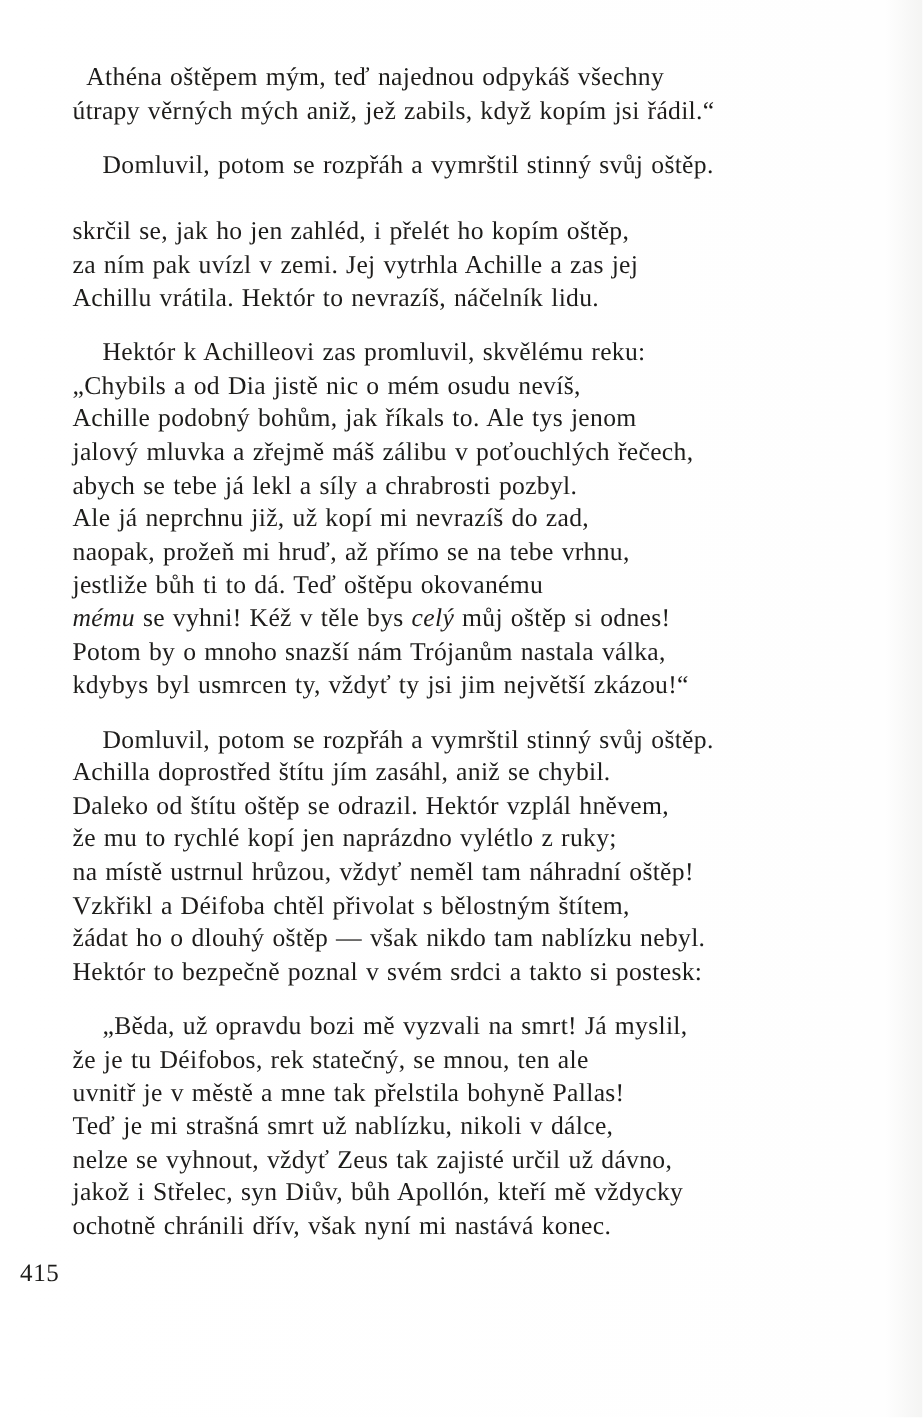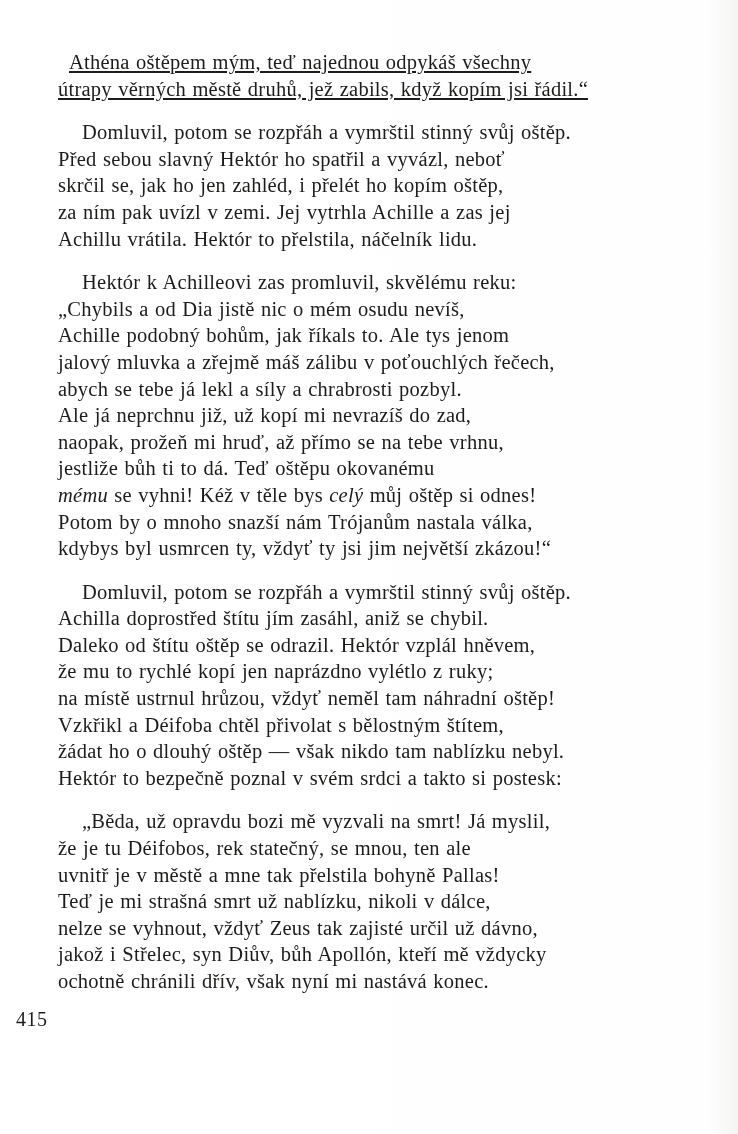--- a/index.html
+++ b/index.html
@@ -26,41 +26,40 @@
     letter-spacing: 0.25px;
     word-spacing: 1px;
     text-rendering: optimizeLegibility;
   }
   .stanza {
     margin: 0 0 17px 0;
     text-indent: 24px;
   }
   .stanza:first-child {
     text-indent: 11px;
-    text-decoration: underline;
   }
   .stanza em {
     font-style: italic;
   }
   .page-number {
     position: absolute;
     top: 1008px;
     left: 16px;
     width: 738px;
     text-align: left;
     font-size: 20px;
     letter-spacing: 0.5px;
     color: #1d1c1a;
   }
 </style>
 </head>
 <body>
 
 <div class="book-page">
   <div class="poem" id="poem">
-      <p class="stanza"><span>Athéna oštěpem mým, teď najednou odpykáš všechny</span><br><span>útrapy věrných městě druhů, jež zabils, když kopím jsi řádil.“</span></p>
-      <p class="stanza"><span>Domluvil, potom se rozpřáh a vymrštil stinný svůj oštěp.</span><br><span>Před sebou slavný Hektór ho spatřil a vyvázl, neboť</span><br><span>skrčil se, jak ho jen zahléd, i přelét ho kopím oštěp,</span><br><span>za ním pak uvízl v zemi. Jej vytrhla Achille a zas jej</span><br><span>Achillu vrátila. Hektór to přelstila, náčelník lidu.</span></p>
+      <p class="stanza"><span>Athéna oštěpem mým, teď najednou odpykáš všechny</span><br><span>útrapy věrných mých aniž, jež zabils, když kopím jsi řádil.“</span></p>
+      <p class="stanza"><span>Domluvil, potom se rozpřáh a vymrštil stinný svůj oštěp.</span><br><br><span>skrčil se, jak ho jen zahléd, i přelét ho kopím oštěp,</span><br><span>za ním pak uvízl v zemi. Jej vytrhla Achille a zas jej</span><br><span>Achillu vrátila. Hektór to nevrazíš, náčelník lidu.</span></p>
       <p class="stanza"><span>Hektór k Achilleovi zas promluvil, skvělému reku:</span><br><span>„Chybils a od Dia jistě nic o mém osudu nevíš,</span><br><span>Achille podobný bohům, jak říkals to. Ale tys jenom</span><br><span>jalový mluvka a zřejmě máš zálibu v poťouchlých řečech,</span><br><span>abych se tebe já lekl a síly a chrabrosti pozbyl.</span><br><span>Ale já neprchnu již, už kopí mi nevrazíš do zad,</span><br><span>naopak, prožeň mi hruď, až přímo se na tebe vrhnu,</span><br><span>jestliže bůh ti to dá. Teď oštěpu okovanému</span><br><span><em>mému</em> se vyhni! Kéž v těle bys <em>celý</em> můj oštěp si odnes!</span><br><span>Potom by o mnoho snazší nám Trójanům nastala válka,</span><br><span>kdybys byl usmrcen ty, vždyť ty jsi jim největší zkázou!“</span></p>
       <p class="stanza"><span>Domluvil, potom se rozpřáh a vymrštil stinný svůj oštěp.</span><br><span>Achilla doprostřed štítu jím zasáhl, aniž se chybil.</span><br><span>Daleko od štítu oštěp se odrazil. Hektór vzplál hněvem,</span><br><span>že mu to rychlé kopí jen naprázdno vylétlo z ruky;</span><br><span>na místě ustrnul hrůzou, vždyť neměl tam náhradní oštěp!</span><br><span>Vzkřikl a Déifoba chtěl přivolat s bělostným štítem,</span><br><span>žádat ho o dlouhý oštěp — však nikdo tam nablízku nebyl.</span><br><span>Hektór to bezpečně poznal v svém srdci a takto si postesk:</span></p>
       <p class="stanza"><span>„Běda, už opravdu bozi mě vyzvali na smrt! Já myslil,</span><br><span>že je tu Déifobos, rek statečný, se mnou, ten ale</span><br><span>uvnitř je v městě a mne tak přelstila bohyně Pallas!</span><br><span>Teď je mi strašná smrt už nablízku, nikoli v dálce,</span><br><span>nelze se vyhnout, vždyť Zeus tak zajisté určil už dávno,</span><br><span>jakož i Střelec, syn Diův, bůh Apollón, kteří mě vždycky</span><br><span>ochotně chránili dřív, však nyní mi nastává konec.</span></p>
     </div>
   <div class="page-number">415</div>
 </div>
 
 </body></html>

